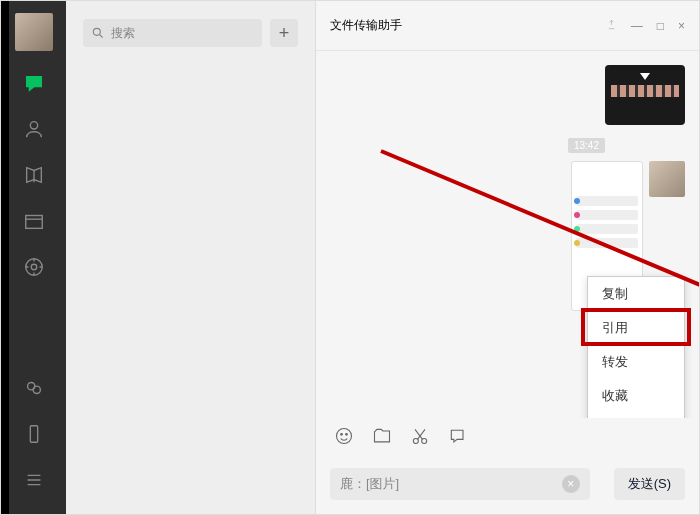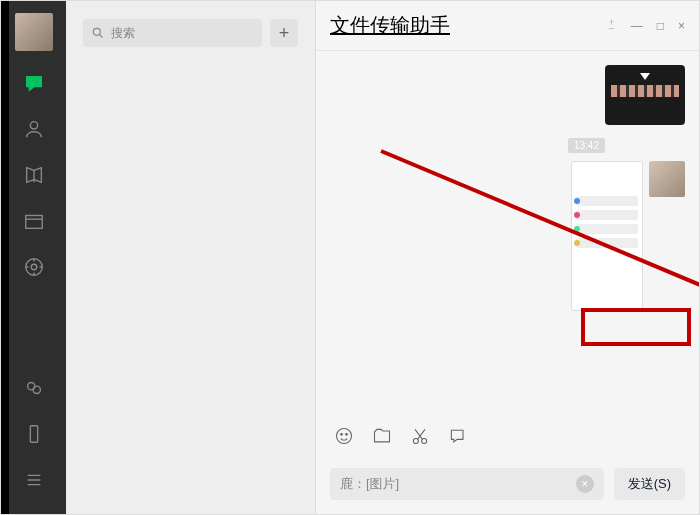--- a/index.html
+++ b/index.html
@@ -19,21 +19,21 @@
 
 .conv-panel { width: 250px; background: #eee; border-right: 1px solid #ddd; }
 .search-row { display: flex; align-items: center; padding: 18px 17px; gap: 8px; }
 .search-box { flex: 1; background: #e2e2e2; border-radius: 4px; height: 28px; display: flex; align-items: center; padding: 0 8px; color: #888; font-size: 12px; gap: 6px; }
 .search-box svg { width: 14px; height: 14px; stroke: #888; fill: none; stroke-width: 2; }
 .plus-btn { width: 28px; height: 28px; background: #e2e2e2; border-radius: 4px; display: flex; align-items: center; justify-content: center; color: #666; font-size: 18px; cursor: pointer; }
 
 
 .chat-panel { flex: 1; display: flex; flex-direction: column; background: #f5f5f5; position: relative; }
 .title-bar { height: 50px; display: flex; align-items: center; justify-content: space-between; padding: 0 14px; background: #f5f5f5; border-bottom: 1px solid #e5e5e5; }
-.chat-title { font-size: 20px; color: #000; text-decoration: underline; }
+.chat-title { font-size: 12px; color: #000; }
 .win-ctrls { display: flex; gap: 14px; color: #888; font-size: 12px; }
 .win-ctrls span { cursor: pointer; }
 .win-ctrls svg { width: 11px; height: 11px; stroke: #888; fill: none; }
 
 .messages { flex: 1; padding: 14px; position: relative; overflow: hidden; }
 .msg-right { display: flex; justify-content: flex-end; margin-bottom: 10px; }
 .thumb1 { width: 80px; height: 60px; background: #1a1a1a; border-radius: 4px; position: relative; }
 .thumb1::before { content:""; position:absolute; left:6px; right:6px; top:20px; height:12px; background: repeating-linear-gradient(90deg,#c98,#c98 6px,#333 6px,#333 9px); }
 .thumb1::after { content:""; position:absolute; left:50%; top:8px; width:0;height:0; border-left:5px solid transparent;border-right:5px solid transparent;border-top:7px solid #fff; transform:translateX(-50%);}
 .timestamp { background: #d9d9d9; color: #fff; font-size: 10px; padding: 2px 6px; border-radius: 2px; display:inline-block; }
@@ -49,21 +49,21 @@
 .thumb2 .bar:nth-child(3)::before{background:#4ae290;}
 .thumb2 .bar:nth-child(4)::before{background:#e2c04a;}
 .avatar-sm { width: 36px; height: 36px; background: linear-gradient(135deg,#d4c4b4,#9a8a7a); border-radius:2px;}
 
 
 .input-toolbar { display:flex; gap:18px; padding: 8px 18px; color:#666; }
 .input-toolbar svg{width:20px;height:20px;stroke:#666;fill:none;stroke-width:1.3;}
 .input-toolbar span{cursor:pointer;}
 
 
-.input-bar { display:flex; align-items:center; padding: 10px 14px 14px; gap:10px; }
+.input-bar { display:flex; align-items:center; padding: 10px 14px 14px; gap:24px; }
 .input-field { flex:1; background:#e9e9e9; height:32px; border-radius:4px; display:flex; align-items:center; padding:0 10px; font-size:13px; color:#888; justify-content:space-between;}
 .input-field .clear{width:18px;height:18px;border-radius:50%;background:#ccc;color:#fff;display:flex;align-items:center;justify-content:center;font-size:12px;cursor:pointer;}
 .send-btn { background:#e9e9e9; height:32px; padding:0 14px; border-radius:4px; display:flex;align-items:center;font-size:13px;color:#0f172a;cursor:pointer;}
 
 
 .ctx-menu { position:absolute; right:14px; top:225px; width:98px; background:#fff; border:1px solid #ccc; box-shadow:0 2px 8px rgba(0,0,0,0.15); z-index:10;}
 .ctx-item { padding:8px 14px; font-size:13px; color:#333; cursor:pointer; }
 .ctx-highlight { position:absolute; right:8px; top:257px; width:110px; height:38px; border:4px solid #c00000; z-index:11; pointer-events:none;}
 
 
@@ -163,20 +163,28 @@
           <div class="bars">
             <div class="bar"></div>
               <div class="bar"></div>
               <div class="bar"></div>
               <div class="bar"></div>
           </div>
         </div>
         <div class="avatar-sm"></div>
       </div>
 
+      <div class="ctx-menu">
+        <div class="ctx-item">复制</div>
+        <div class="ctx-item">引用</div>
+        <div class="ctx-item">转发</div>
+        <div class="ctx-item">收藏</div>
+        <div class="ctx-item">编辑</div>
+
+      </div>
       <div class="ctx-highlight"></div>
 
       <svg class="arrow" width="440" height="200">
         <defs>
             <marker id="ah" markerWidth="12" markerHeight="12" refX="10" refY="4" orient="auto">
               <path d="M0,0 L12,4 L0,8 z" fill="#c00000"></path>
             </marker>
           </defs>
         <line x1="5" y1="5" x2="410" y2="175" stroke="#c00000" stroke-width="4" marker-end="url(#ah)"></line>
       </svg>

